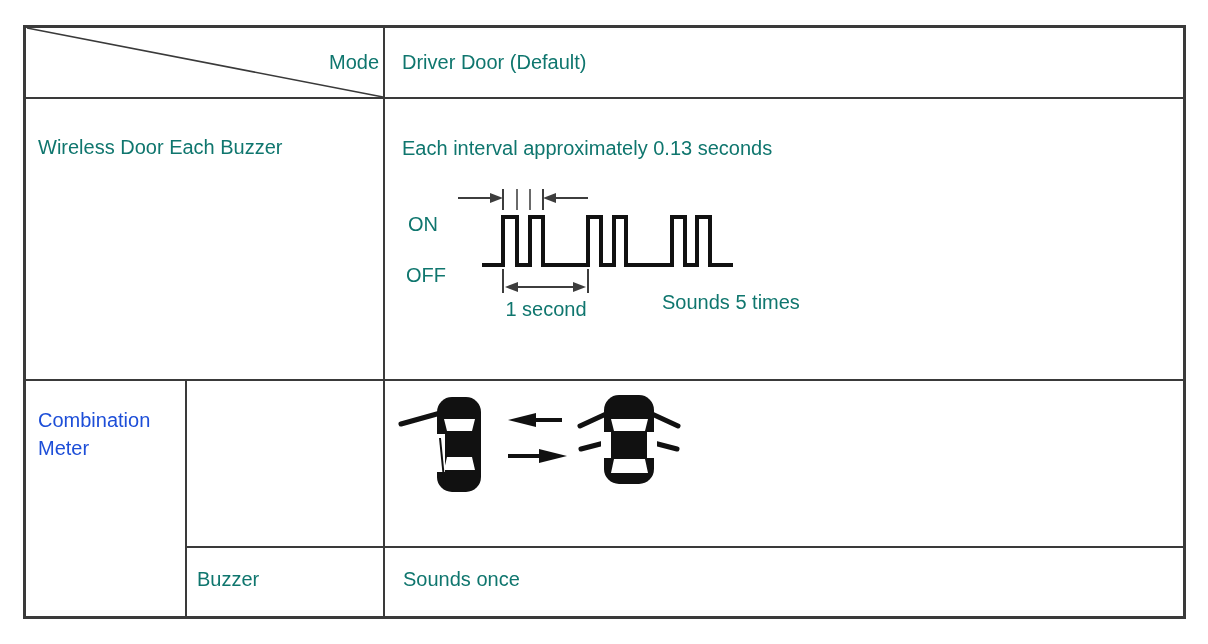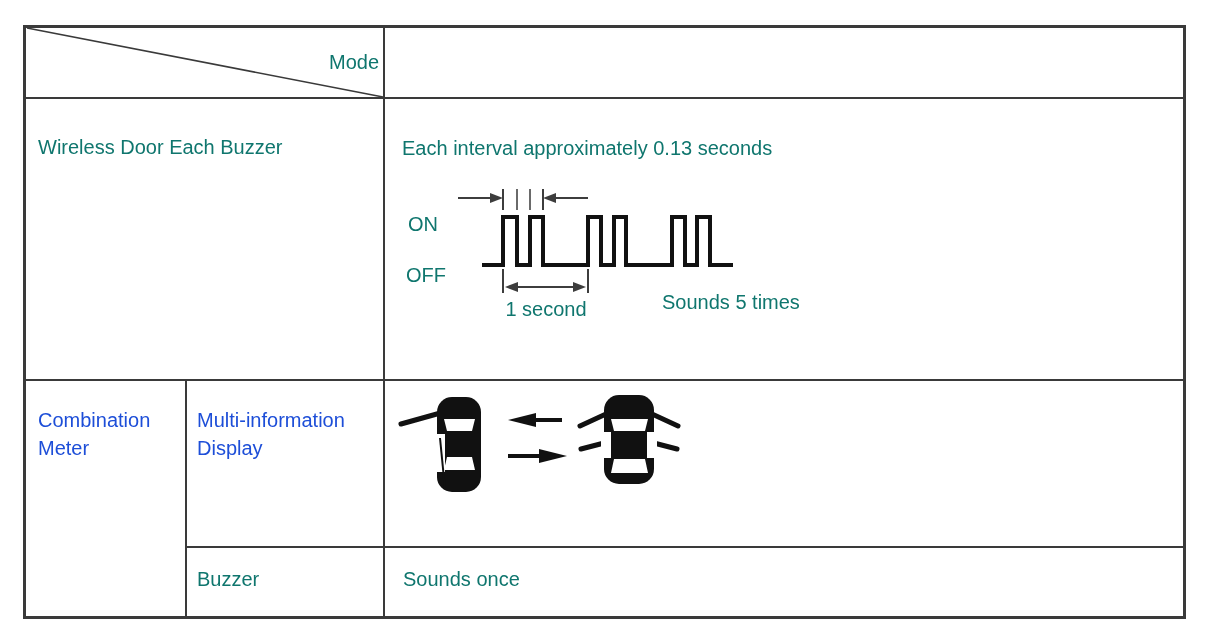--- a/index.html
+++ b/index.html
@@ -79,26 +79,26 @@
       <line x1="650" y1="442" x2="677" y2="449" stroke="#111111" stroke-width="5" stroke-linecap="round"></line>
       <rect x="604" y="395" width="50" height="89" rx="15" fill="#111111"></rect>
       <polygon points="611,419 648,419 645,431 614,431" fill="#ffffff"></polygon>
       <polygon points="614,459 645,459 648,473 611,473" fill="#ffffff"></polygon>
       <rect x="601" y="432" width="10" height="26" fill="#ffffff"></rect>
       <rect x="647" y="432" width="10" height="26" fill="#ffffff"></rect>
     </g>
   </svg>
 
   <div class="txt" style="left:259px;top:51px;width:120px;text-align:right;">Mode</div>
+  <div class="txt" style="left:402px;top:51px;">Driver Door (Default)</div>
 
   <div class="txt" style="left:38px;top:136px;">Wireless Door Each Buzzer</div>
   <div class="txt" style="left:402px;top:137px;">Each interval approximately 0.13 seconds</div>
   <div class="txt" style="left:408px;top:213px;">ON</div>
   <div class="txt" style="left:406px;top:264px;">OFF</div>
   <div class="txt" style="left:495px;top:298px;width:102px;text-align:center;">1 second</div>
   <div class="txt" style="left:662px;top:291px;">Sounds 5 times</div>
 
   <div class="txt2" style="left:38px;top:406px;width:150px;">Combination Meter</div>
-  <div class="txt2" style="left:197px;top:406px;width:186px;">Multi-information Display</div>
   <div class="txt" style="left:197px;top:568px;">Buzzer</div>
   <div class="txt" style="left:403px;top:568px;">Sounds once</div>
 
 </div>
 
 </body></html>

